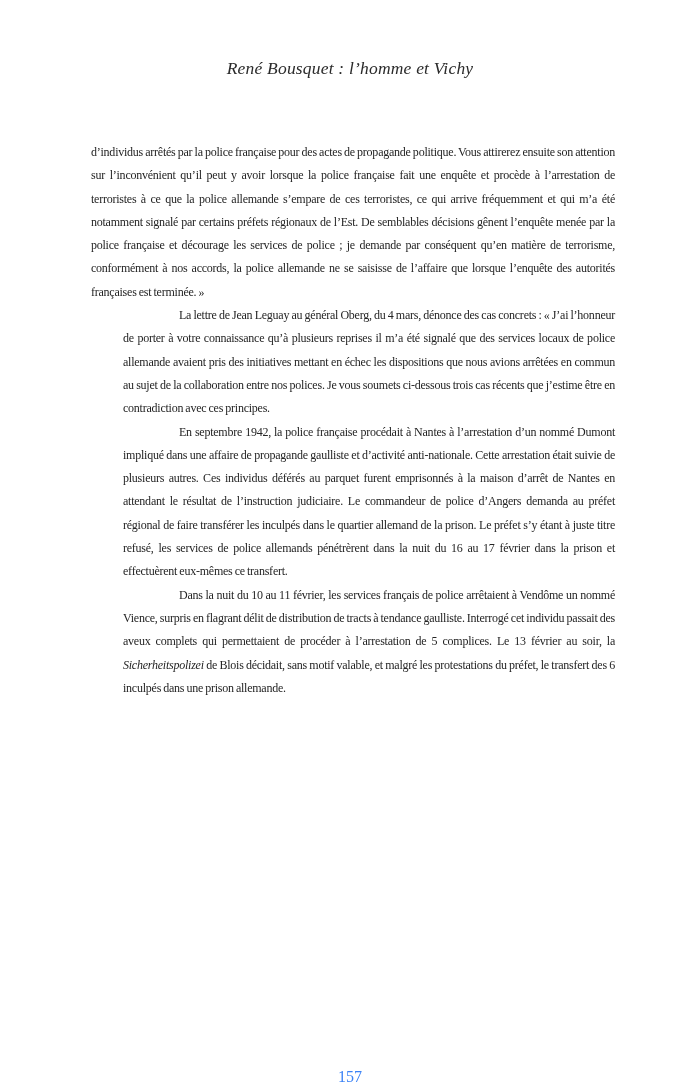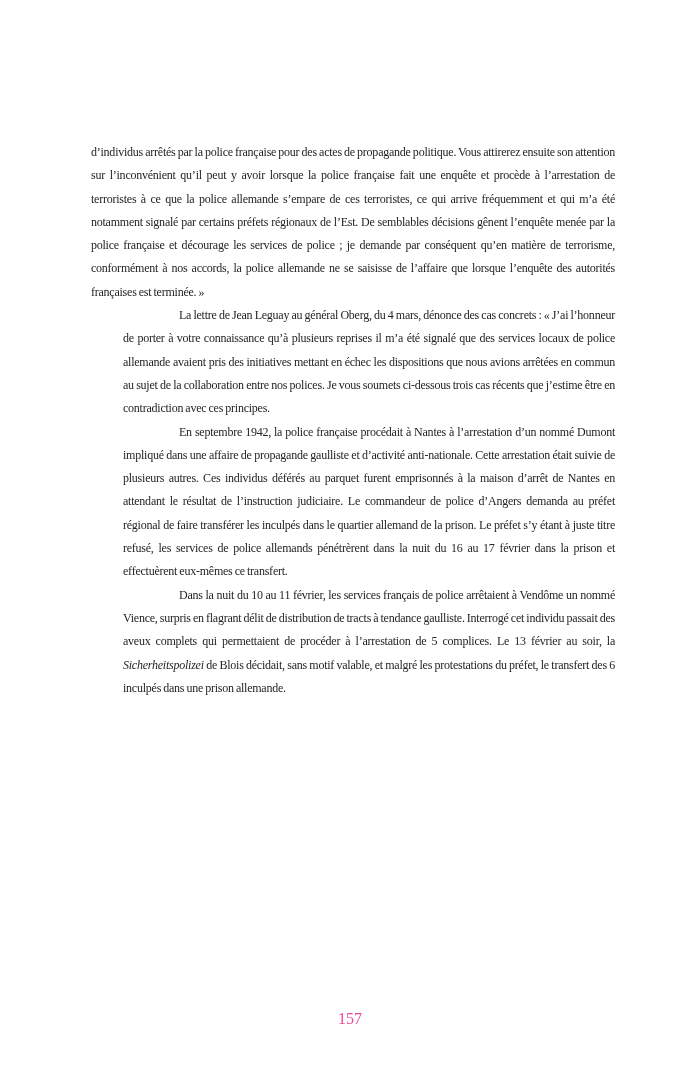--- a/index.html
+++ b/index.html
@@ -50,33 +50,34 @@
     margin-left: 32px;
   }
   .para.space-before {
     margin-top: 11px;
   }
   .it {
     font-style: italic;
   }
   .page-number {
     position: absolute;
-    top: 1010px;
+    top: 1068px;
     left: 0;
     width: 700px;
     text-align: center;
     font-size: 16px;
-    color: #ec4899;
+    color: #3b82f6;
   }
 </style>
 </head>
 <body>
 
 <div class="page">
 
+  <div class="running-header">René Bousquet : l’homme et Vichy</div>
 
   <div class="body-text">
 
     <p class="para"><span>d’individus arrêtés par la police française pour des actes de propagande politique. Vous attirerez ensuite son attention sur l’inconvénient qu’il peut y avoir lorsque la police française fait une enquête et procède à l’arrestation de terroristes à ce que la police allemande s’empare de ces terroristes, ce qui arrive fréquemment et qui m’a été notamment signalé par certains préfets régionaux de l’Est. De semblables décisions gênent l’enquête menée par la police française et décourage les services de police ; je demande par conséquent qu’en matière de terrorisme, conformément à nos accords, la police allemande ne se saisisse de l’affaire que lorsque l’enquête des autorités françaises est terminée. »</span></p>
 
     <p class="para indent"><span>La lettre de Jean Leguay au général Oberg, du 4 mars, dénonce des cas concrets : « J’ai l’honneur de porter à votre connaissance qu’à plusieurs reprises il m’a été signalé que des services locaux de police allemande avaient pris des initiatives mettant en échec les dispositions que nous avions arrêtées en commun au sujet de la collaboration entre nos polices. Je vous soumets ci-dessous trois cas récents que j’estime être en contradiction avec ces principes.</span></p>
 
 
     <p class="para indent"><span>En septembre 1942, la police française procédait à Nantes à l’arrestation d’un nommé Dumont impliqué dans une affaire de propagande gaulliste et d’activité anti-nationale. Cette arrestation était suivie de plusieurs autres. Ces individus déférés au parquet furent emprisonnés à la maison d’arrêt de Nantes en attendant le résultat de l’instruction judiciaire. Le commandeur de police d’Angers demanda au préfet régional de faire transférer les inculpés dans le quartier allemand de la prison. Le préfet s’y étant à juste titre refusé, les services de police allemands pénétrèrent dans la nuit du 16 au 17 février dans la prison et effectuèrent eux-mêmes ce transfert.</span></p>
 

